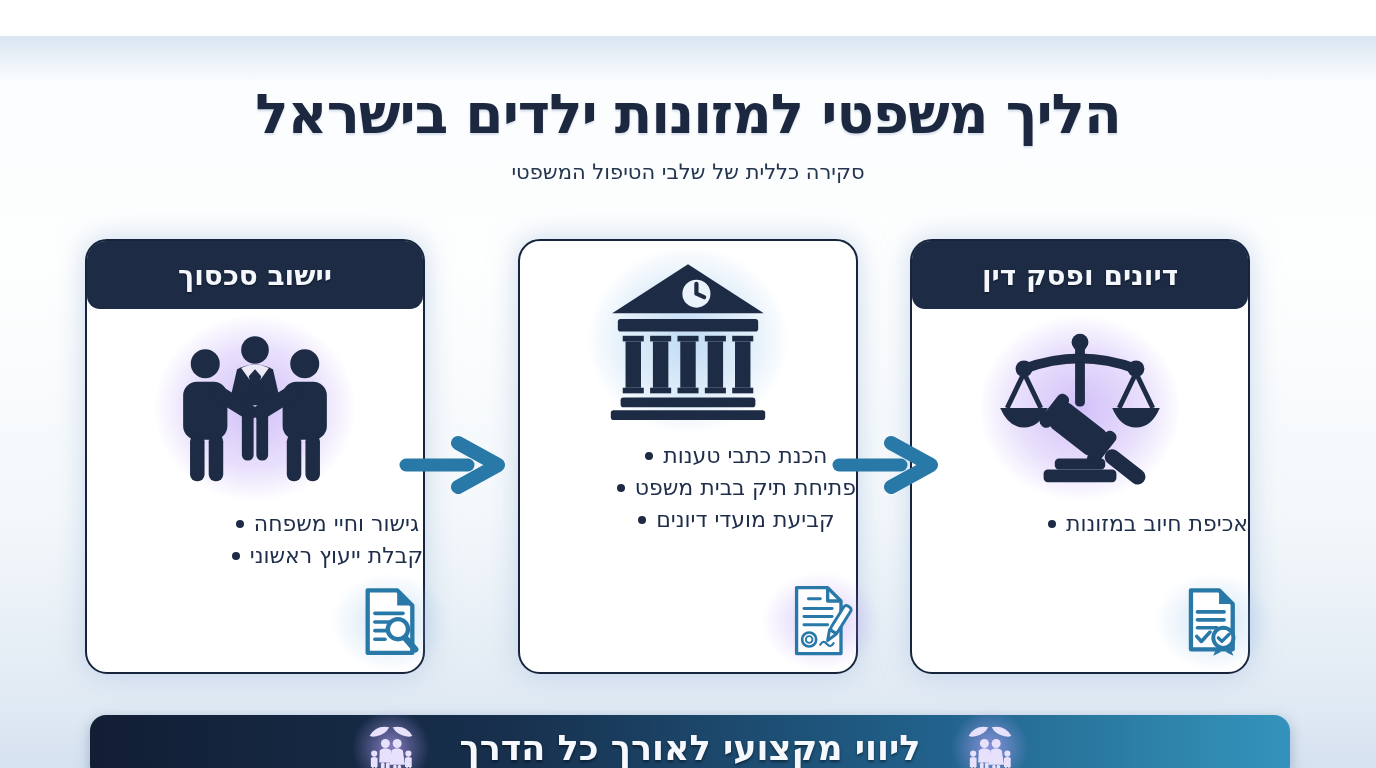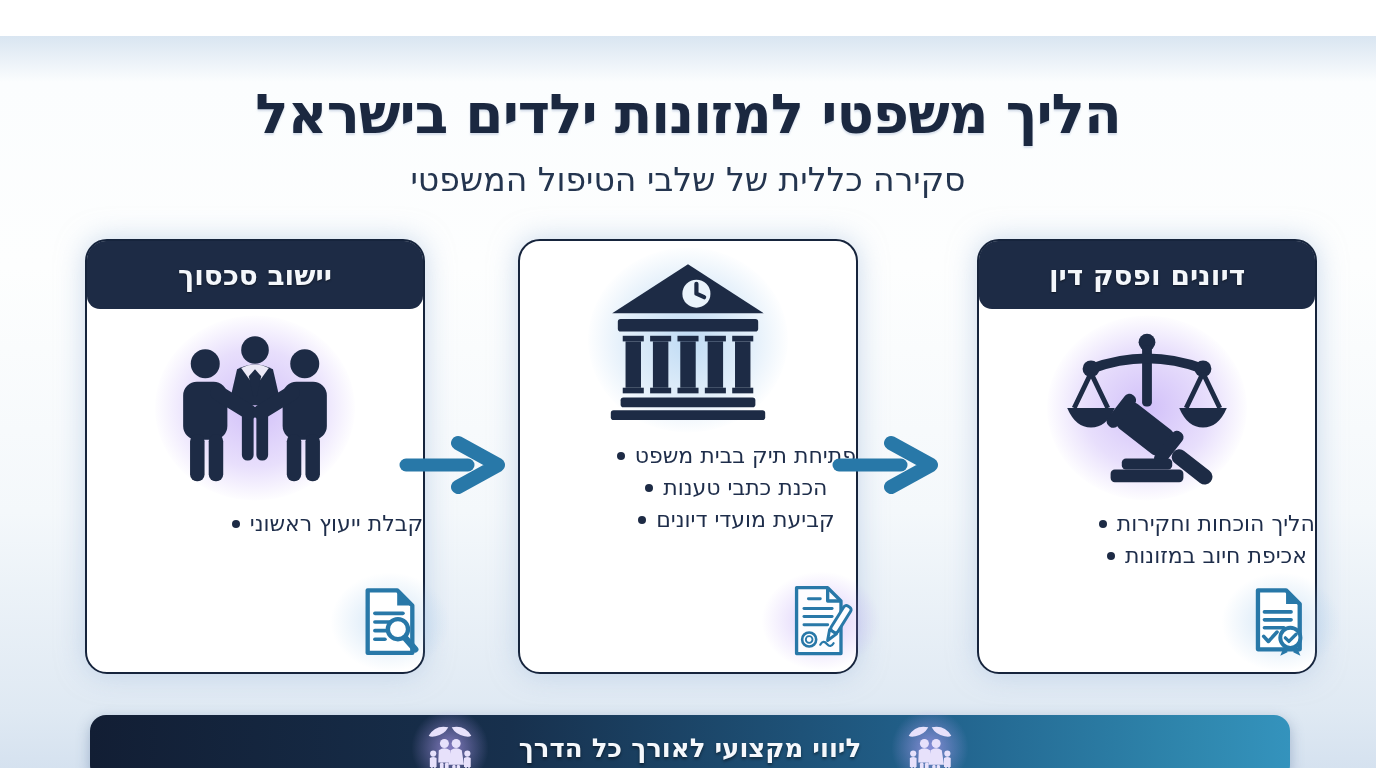--- a/index.html
+++ b/index.html
@@ -13,21 +13,21 @@
     background:
       linear-gradient(180deg, #d9e5f1 0%, #fbfdfe 6%, #fdfefe 30%, #f4f8fb 62%, #dfe9f3 88%, #cfdded 100%);
     margin-top: 36px;
   }
   
   .hdr { position:absolute; top:46px; left:0; width:100%; text-align:center; }
   .title {
     font-size:55px; font-weight:bold; color:#1b2840;
     letter-spacing:-1px; text-shadow:0 2px 2px rgba(150,170,200,.35);
   }
-  .subtitle { margin-top:14px; font-size:33px; color:#24354f; }
+  .subtitle { margin-top:14px; font-size:21px; color:#24354f; }
 
   
   .card {
     position:absolute; top:203px; width:340px; height:435px;
     background:#ffffff; border:2px solid #16243c; border-radius:22px;
     box-shadow:0 0 28px rgba(160,185,220,.55);
     display:flex; flex-direction:column; align-items:flex-end;
   }
   .card-header {
     width:100%; height:68px; background:#1d2b45;
@@ -72,21 +72,21 @@
 
   
   .banner {
     position:absolute; left:90px; top:679px; width:1200px; height:66px;
     border-radius:16px;
     background:linear-gradient(90deg,#121e34 0%,#17304d 35%,#21618b 70%,#2f87ae 92%,#3493bd 100%);
     box-shadow:0 4px 14px rgba(90,120,160,.45);
     display:flex; align-items:center; justify-content:center; gap:38px;
   }
   .banner-text {
-    color:#f5f8fc; font-size:26px; font-weight:bold;
+    color:#f5f8fc; font-size:35px; font-weight:bold;
     text-shadow:0 2px 3px rgba(0,0,0,.45);
   }
   .bicon { position:relative; width:62px; height:62px; display:flex; align-items:center; justify-content:center; }
   .bglow { position:absolute; inset:-8px; border-radius:50%;
     background:radial-gradient(circle, rgba(190,165,255,.65) 0%, rgba(190,165,255,0) 70%); }
   .bicon svg { position:relative; }
 </style>
 </head>
 <body>
 
@@ -119,20 +119,24 @@
 
           <circle cx="96" cy="23" r="10.5"></circle>
           <rect x="80" y="36" width="32" height="42" rx="10"></rect>
           <rect x="83" y="74" width="10.5" height="34" rx="5"></rect>
           <rect x="96.5" y="74" width="10.5" height="34" rx="5"></rect>
           <path d="M87,44 L64,58" stroke="#1d2b45" stroke-width="11" stroke-linecap="round" fill="none"></path>
         </g>
       </svg>
     </div>
     <ul class="bullets">
+      <li class="bullet-row">
+          <span class="dot"></span>
+          <span class="bt" dir="rtl">גישור וחיי משפחה</span>
+        </li>
       <li class="bullet-row">
           <span class="dot"></span>
           <span class="bt" dir="rtl">קבלת ייעוץ ראשוני</span>
         </li>
     </ul>
     <div class="footer-icon">
       <div class="fglow blue"></div>
       <svg width="66" height="72" viewBox="0 0 90 100">
         <path d="M14,6 H55 L76,27 V93 H14 Z" fill="#ffffff" stroke="#2878a8" stroke-width="6" stroke-linejoin="round"></path>
         <path d="M55,6 L55,27 L76,27 Z" fill="#2878a8"></path>
@@ -175,25 +179,25 @@
               <rect x="91.5" y="91" width="15" height="4"></rect>
           </g>
           <rect x="12" y="98" width="96" height="7" rx="2"></rect>
           <rect x="5" y="107" width="110" height="7" rx="2"></rect>
         </g>
       </svg>
     </div>
     <ul class="bullets">
       <li class="bullet-row">
           <span class="dot"></span>
+          <span class="bt" dir="rtl">הכנת כתבי טענות</span>
+        </li>
+      <li class="bullet-row">
+          <span class="dot"></span>
           <span class="bt" dir="rtl">פתיחת תיק בבית משפט</span>
-        </li>
-      <li class="bullet-row">
-          <span class="dot"></span>
-          <span class="bt" dir="rtl">הכנת כתבי טענות</span>
         </li>
       <li class="bullet-row">
           <span class="dot"></span>
           <span class="bt" dir="rtl">קביעת מועדי דיונים</span>
         </li>
     </ul>
     <div class="footer-icon">
       <div class="fglow purple"></div>
       <svg width="70" height="74" viewBox="0 0 94 100">
         <path d="M14,5 H56 L74,23 V94 H14 Z" fill="#fdfdff" stroke="#2878a8" stroke-width="4.5" stroke-linejoin="round"></path>
@@ -208,21 +212,21 @@
         <circle cx="31" cy="75" r="4.5" fill="none" stroke="#2878a8" stroke-width="2.5"></circle>
         <path d="M46,82 q4,-7 9,-1 t9,-1" fill="none" stroke="#2878a8" stroke-width="3" stroke-linecap="round"></path>
         <g transform="rotate(32 68 58)">
           <rect x="62" y="26" width="11" height="40" rx="4" fill="#fdfdff" stroke="#2878a8" stroke-width="4" stroke-linejoin="round"></rect>
           <path d="M62,66 L67.5,80 L73,66 Z" fill="#fdfdff" stroke="#2878a8" stroke-width="4" stroke-linejoin="round"></path>
         </g>
       </svg>
     </div>
   </section>
 
-  <section class="card" style="left:977px">
+  <section class="card" style="left:910px">
     <div class="card-header" dir="rtl">דיונים ופסק דין</div>
     <div class="icon-wrap">
       <div class="glow purple"></div>
       <svg class="main-icon" width="168" height="158" viewBox="0 0 120 112">
         <g fill="#1d2b45">
           <circle cx="60" cy="9" r="6"></circle>
           <rect x="56.5" y="11" width="7" height="44" rx="3"></rect>
           <path d="M20,28 Q60,13 100,28" fill="none" stroke="#1d2b45" stroke-width="7" stroke-linecap="round"></path>
           <circle cx="20" cy="28" r="6"></circle>
           <circle cx="100" cy="28" r="6"></circle>
@@ -235,24 +239,20 @@
             <rect x="32" y="57" width="9" height="28" rx="4"></rect>
             <rect x="75" y="57" width="9" height="28" rx="4"></rect>
             <rect x="84" y="66" width="34" height="11" rx="5.5"></rect>
           </g>
           <rect x="42" y="92" width="36" height="8" rx="3"></rect>
           <rect x="34" y="100" width="52" height="9" rx="3"></rect>
         </g>
       </svg>
     </div>
     <ul class="bullets">
-      <li class="bullet-row">
-          <span class="dot"></span>
-          <span class="bt" dir="rtl">הליך הוכחות וחקירות</span>
-        </li>
       <li class="bullet-row">
           <span class="dot"></span>
           <span class="bt" dir="rtl">אכיפת חיוב במזונות</span>
         </li>
     </ul>
     <div class="footer-icon">
       <div class="fglow blue"></div>
       <svg width="68" height="72" viewBox="0 0 92 100">
         <path d="M14,6 H53 L72,25 V88 H14 Z" fill="#ffffff" stroke="#2878a8" stroke-width="6" stroke-linejoin="round"></path>
         <path d="M53,6 L53,25 L72,25 Z" fill="#2878a8"></path>

